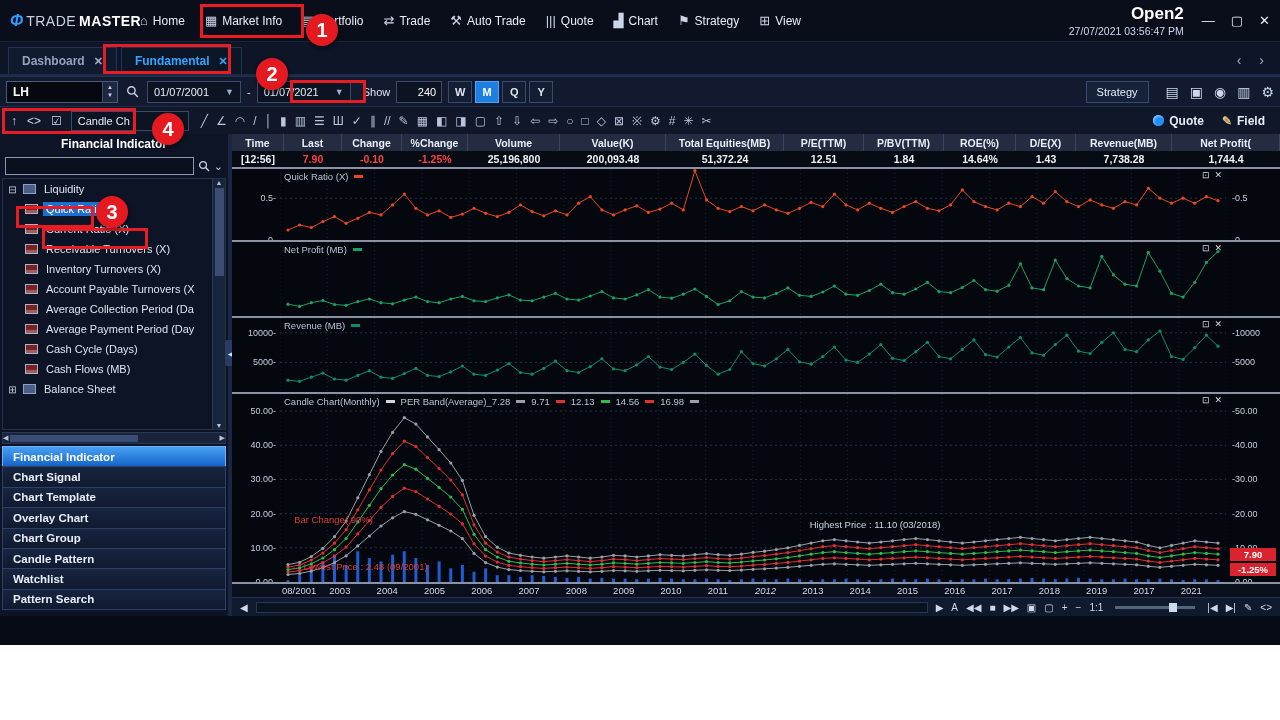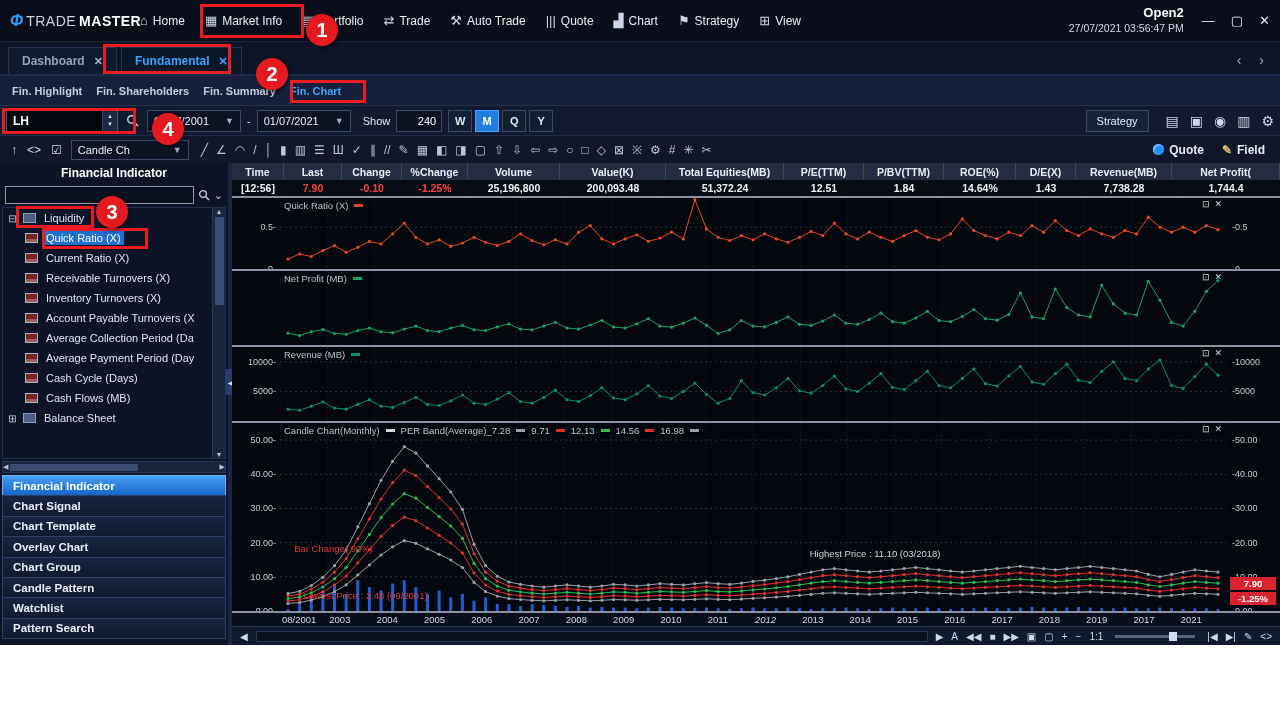--- a/index.html
+++ b/index.html
@@ -10,21 +10,21 @@
   .topbar { height: 42px; background: #0a0e1b; border-bottom: 1px solid #1c2438; display: flex; align-items: center; }
   .logo { width: 130px; padding-left: 10px; font-size: 14px; display: flex; align-items: center; gap: 3px; }
   .logo .glyph { color: #2f9dff; font-weight: bold; font-style: italic; font-size: 16px; }
   .logo .lt { color: #c9d2e4; letter-spacing: .5px; }
   .logo .bd { color: #ffffff; font-weight: bold; letter-spacing: .5px; }
   .menu { display: flex; height: 100%; align-items: center; }
   .menu-item { display: flex; align-items: center; gap: 5px; padding: 0 10px; font-size: 12px; color: #e8edf6; height: 100%; }
   .mi-icon { color: #cdd6e8; font-size: 13px; }
   .top-right { margin-left: auto; display: flex; align-items: center; gap: 10px; padding-right: 10px; }
   .acct { text-align: right; font-size: 10.5px; color: #cfd8ea; line-height: 1.3; }
-  .acct .nm { font-weight: bold; font-size: 13px; color: #ffffff; }
+  .acct .nm { font-weight: bold; font-size: 17px; color: #ffffff; }
   .winbtns { display: flex; gap: 16px; margin-left: 8px; }
   .winbtns span { font-size: 13px; color: #e8edf6; }
 
   
   .tabbar { height: 34px; background: #0d1526; display: flex; align-items: flex-end; padding: 0 8px; border-bottom: 2px solid #1b2b4a; }
   .tab { display: flex; align-items: center; gap: 9px; padding: 0 13px; height: 27px; font-size: 12px; font-weight: bold; color: #96a2ba; background: #101a2f; border: 1px solid #243355; border-bottom: none; margin-right: 4px; }
   .tab.active { color: #35a3ff; background: #0b1626; }
   .tab .x { font-size: 11px; color: #9fb0cc; }
   .tab.active .x { color: #35a3ff; }
   .tabnav { margin-left: auto; display: flex; gap: 18px; color: #9fb0cc; font-size: 14px; padding: 0 8px 6px 0; }
@@ -208,26 +208,20 @@
           <span>Fundamental</span>
           <span class="x">✕</span>
         </div>
       </div>
     <div class="tabnav">
         <span>‹</span>
         <span>›</span>
       </div>
   </div>
 
-  <div class="subtabbar">
-      <div class="subtab">Fin. Highlight</div>
-      <div class="subtab">Fin. Shareholders</div>
-      <div class="subtab">Fin. Summary</div>
-      <div class="subtab active">Fin. Chart</div>
-    </div>
 
   <div class="toolbar1">
     <div class="sym-wrap">
       <input value="LH" style="">
       <div class="spin">
           <span>▲</span>
           <span>▼</span>
         </div>
     </div>
     <span class="iconbtn">

